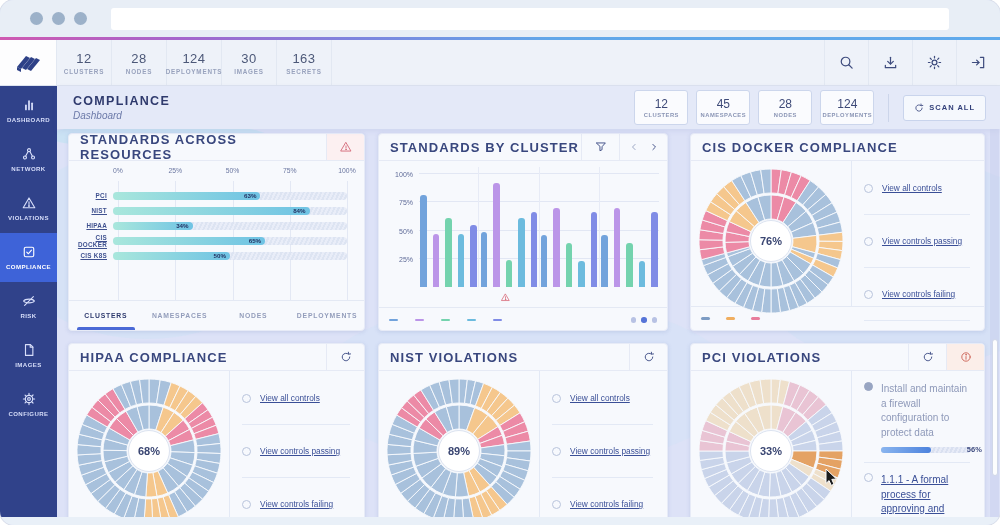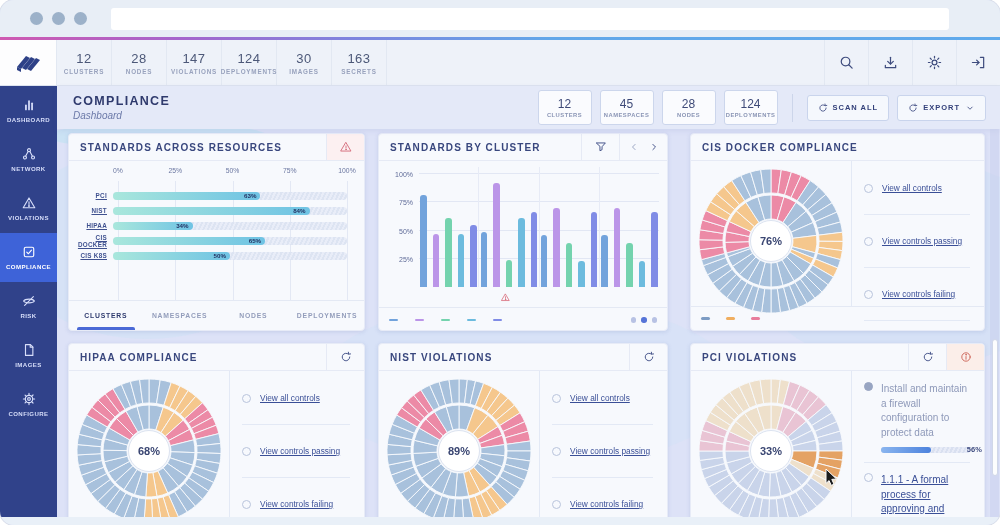--- a/index.html
+++ b/index.html
@@ -43,21 +43,21 @@
   .btn svg { width:10px; height:10px; }
   
   .content { flex:1; position:relative; overflow:hidden; padding:4px 0 0 11px;
              display:grid; grid-template-columns:297px 13px 290px 22px 295px; grid-template-rows:198px 198px; row-gap:12px; }
   .blob { position:absolute; border-radius:50%; z-index:0; }
   .card { position:relative; z-index:1; background:#f7f9fd; border:1px solid #e7ebf7; border-radius:4px;
           box-shadow:0 1px 4px rgba(90,110,180,.18); display:flex; flex-direction:column; overflow:hidden; }
   .c1 { grid-column:1; grid-row:1; } .c2 { grid-column:3; grid-row:1; } .c3 { grid-column:5; grid-row:1; }
   .c4 { grid-column:1; grid-row:2; } .c5 { grid-column:3; grid-row:2; } .c6 { grid-column:5; grid-row:2; }
   .card-hdr { height:27px; flex:none; display:flex; align-items:center; border-bottom:1px solid #e6eaf5; }
-  .card-title { flex:1; padding-left:11px; font-size:10px; font-weight:bold; color:#39477e; letter-spacing:1.1px; }
+  .card-title { flex:1; padding-left:11px; font-size:13px; font-weight:bold; color:#39477e; letter-spacing:1.1px; }
   .hdr-cell { width:38px; height:100%; border-left:1px solid #e6eaf5; display:flex; align-items:center; justify-content:center; color:#45538a; cursor:pointer; }
   .hdr-cell svg { width:12px; height:12px; }
   .hdr-cell.warn { background:#fcf0f1; color:#d6717f; }
   .hdr-cell.info { background:#fbeee9; color:#cf6a5e; }
   .hdr-cell.pager-arrows { width:48px; gap:8px; }
   .hdr-cell.pager-arrows .cl { color:#9aa5c2; }
   
   .c1-chart { position:relative; flex:1; }
   .c1-tick { position:absolute; top:6px; transform:translateX(-50%); font-size:6.8px; color:#6a76a0; }
   .c1-grid { position:absolute; top:20px; bottom:0; width:1px; background:#e3e8f4; }
@@ -144,24 +144,20 @@
     <div id="mast-stats" style="display:flex;">
         <div class="m-stat">
           <div class="m-num">12</div>
           <div class="m-lbl">CLUSTERS</div>
         </div>
         <div class="m-stat">
           <div class="m-num">28</div>
           <div class="m-lbl">NODES</div>
         </div>
         <div class="m-stat">
-          <div class="m-num">147</div>
-          <div class="m-lbl">VIOLATIONS</div>
-        </div>
-        <div class="m-stat">
           <div class="m-num">124</div>
           <div class="m-lbl">DEPLOYMENTS</div>
         </div>
         <div class="m-stat">
           <div class="m-num">30</div>
           <div class="m-lbl">IMAGES</div>
         </div>
         <div class="m-stat">
           <div class="m-num">163</div>
           <div class="m-lbl">SECRETS</div>
@@ -314,34 +310,20 @@
             </div>
           <div class="ph-div"></div>
           <button class="btn">
             <span class="icn" id="scan-icn">
                 <svg width="10" height="10" viewBox="0 0 16 16" fill="none" stroke="currentColor" stroke-width="1.3" stroke-linecap="round" stroke-linejoin="round">
                   <path d="M13 8a5 5 0 1 1-1.8-3.85"></path>
                   <path d="M11.2 1.6l.3 2.6 2.6-.3"></path>
                 </svg>
               </span>
             <span>SCAN ALL</span>
-          </button>
-          <button class="btn">
-            <span class="icn" id="export-icn">
-                <svg width="10" height="10" viewBox="0 0 16 16" fill="none" stroke="currentColor" stroke-width="1.3" stroke-linecap="round" stroke-linejoin="round">
-                  <path d="M13 8a5 5 0 1 1-1.8-3.85"></path>
-                  <path d="M11.2 1.6l.3 2.6 2.6-.3"></path>
-                </svg>
-              </span>
-            <span>EXPORT</span>
-            <span class="icn" id="export-chev">
-                <svg width="8" height="8" viewBox="0 0 16 16" fill="none" stroke="currentColor" stroke-width="1.3" stroke-linecap="round" stroke-linejoin="round">
-                  <path d="M4.5 6.5 8 10l3.5-3.5"></path>
-                </svg>
-              </span>
           </button>
         </div>
       </div>
 
       <div class="content">
         <div class="blob" style="left:-50px;top:20px;width:280px;height:190px;background:#cfe2f6;opacity:.55;"></div>
         <div class="blob" style="right:-70px;top:30px;width:320px;height:210px;background:#cfe0f5;opacity:.55;"></div>
         <div class="blob" style="left:260px;top:170px;width:420px;height:170px;background:#d2e2f6;opacity:.45;"></div>
         <div class="blob" style="left:-10px;top:-6px;width:220px;height:26px;background:#bfe3f2;opacity:.6;"></div>
 

